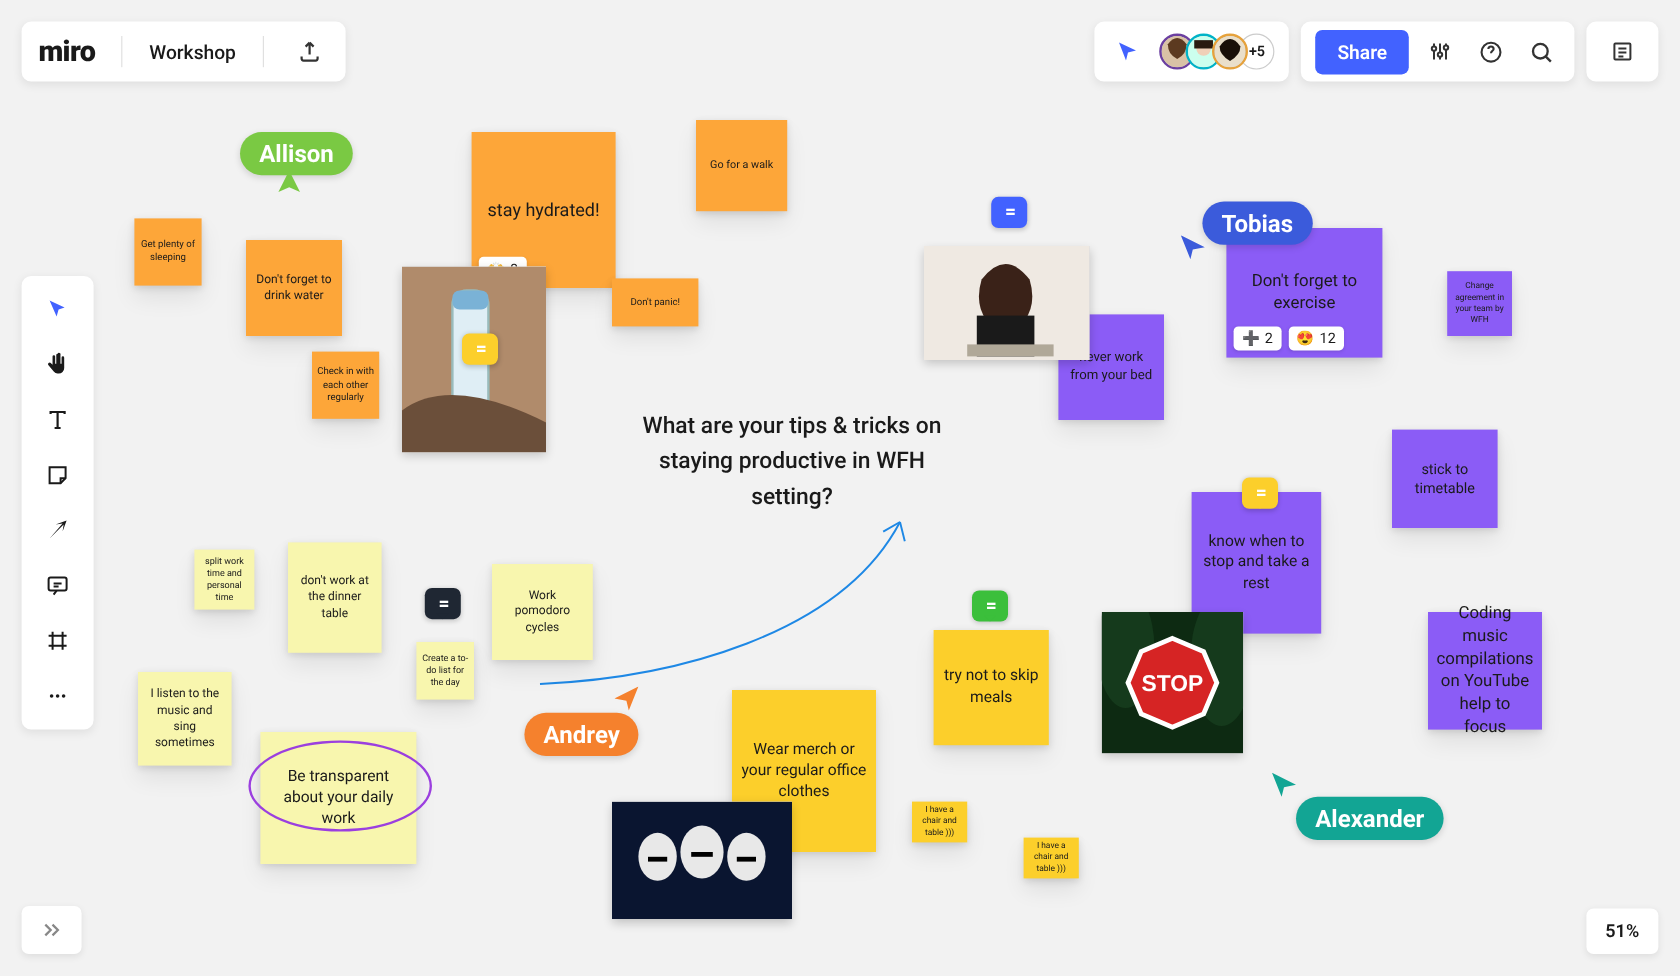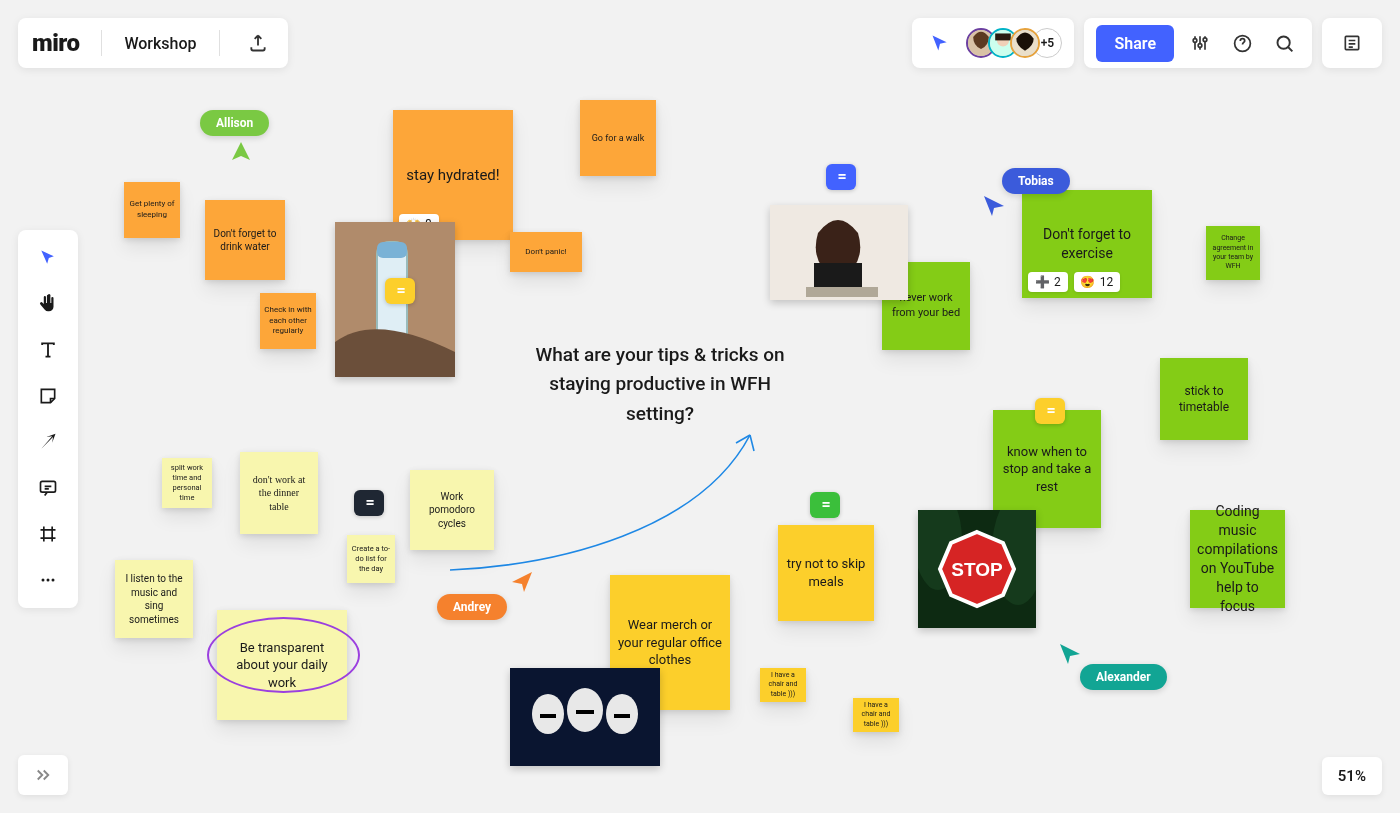--- a/index.html
+++ b/index.html
@@ -26,57 +26,57 @@
   .more-av { width:30px; height:30px; border-radius:50%; border:1px solid #ccc; background:#fff; margin-left:-8px; font-size:12px; font-weight:600; display:flex; align-items:center; justify-content:center; cursor:pointer; }
   .share-btn { background:#4262FF; color:#fff; font-weight:600; font-size:16px; padding:9px 18px; border-radius:6px; cursor:pointer; }
   
   .left-toolbar { position:absolute; left:18px; top:230px; width:60px; padding:14px 0; flex-direction:column; gap:18px; }
   .tool { width:36px; height:28px; display:flex; align-items:center; justify-content:center; cursor:pointer; color:#1a1a1a; }
   .tool.sel { color:#4262FF; }
   
   .canvas { position:absolute; inset:0; }
   .note { position:absolute; font-size:12px; line-height:1.35; text-align:center; display:flex; flex-direction:column; align-items:center; justify-content:center; padding:8px; box-shadow:0 2px 6px rgba(0,0,0,0.12), 0 10px 18px rgba(0,0,0,0.08); }
   .note.orange{ background:#FDA639; }
-  .note.teal  { background:#84cc16;align-items:center; }
+  .note.teal  { background:#8b5cf6;align-items:center; }
   .note.pale  { background:#F8F6AE; }
   .note.yellow{ background:#FCCF2B; }
   .note.sm  { width:56px;  height:56px;  font-size:8px;  padding:4px; }
   .note.md  { width:80px;  height:80px;  font-size:10px; }
   .note.lg  { width:105px; height:105px; font-size:13px; }
   .note.xl  { width:140px; height:140px; font-size:15px; }
   .note.xs  { width:46px;  height:34px;  font-size:7px;  padding:3px; }
   .reactions { position:absolute; bottom:6px; left:6px; display:flex; gap:6px; }
   .pill { background:#fff; border-radius:4px; padding:2px 7px; font-size:12px; display:flex; align-items:center; gap:4px; box-shadow:0 1px 3px rgba(0,0,0,0.12); }
   .img-card { position:absolute; box-shadow:0 3px 8px rgba(0,0,0,0.2); background:#ddd; overflow:hidden; }
   .img-card svg { width:100%; height:100%; display:block; }
   .chat { position:absolute; width:30px; height:26px; border-radius:6px; display:flex; align-items:center; justify-content:center; box-shadow:0 1px 4px rgba(0,0,0,0.2); }
   .chat.blue{ background:#4262FF; } .chat.yellow{ background:#FCCF2B; } .chat.green{ background:#3BBF3B; } .chat.dark{ background:#1F2733; }
   .chat::after { content:""; position:absolute; bottom:-5px; left:10px; border:5px solid transparent; border-top-color:inherit; }
   .chat.blue::after{border-top-color:#4262FF;} .chat.yellow::after{border-top-color:#FCCF2B;} .chat.green::after{border-top-color:#3BBF3B;} .chat.dark::after{border-top-color:#1F2733;}
   .chat span{ color:#fff; font-weight:700; font-size:16px; letter-spacing:-2px; line-height:0; }
-  .cursor-tag { position:absolute; padding:6px 16px; border-radius:18px; font-weight:700; font-size:12px; color:#fff; box-shadow:0 2px 6px rgba(0,0,0,0.15); }
+  .cursor-tag { position:absolute; padding:6px 16px; border-radius:18px; font-weight:700; font-size:20px; color:#fff; box-shadow:0 2px 6px rgba(0,0,0,0.15); }
   .cursor-ptr { position:absolute; }
   .central { position:absolute; left:530px; top:340px; width:260px; font-size:19px; font-weight:500; text-align:center; line-height:1.55; }
   .ellipse { position:absolute; border:2px solid #9B3FDF; border-radius:50%; }
   .zoom { position:absolute; right:18px; bottom:18px; background:#fff; border-radius:6px; padding:10px 16px; font-size:15px; font-weight:600; box-shadow:0 2px 6px rgba(0,0,0,0.08); }
   .expand { position:absolute; left:18px; bottom:18px; width:50px; height:40px; background:#fff; border-radius:6px; display:flex; align-items:center; justify-content:center; box-shadow:0 2px 6px rgba(0,0,0,0.08); color:#888; cursor:pointer; }
 </style>
 </head>
 <body>
 
 <div class="canvas">
 
   <svg style="position:absolute; left:440px; top:420px;" width="340" height="160">
     <path d="M10,150 C120,145 260,110 310,15" stroke="#1E88E5" stroke-width="1.6" fill="none"></path>
     <path d="M310,15 l-14,8 m14,-8 l4,16" stroke="#1E88E5" stroke-width="1.6" fill="none"></path>
   </svg>
 
   <div class="central">What are your tips &amp; tricks on staying productive in WFH setting?</div>
 
-  <div class="note orange sm" style="left:124px; top:182px;">Get plenty of sleeping</div>
+  <div class="note orange sm" style="left:112px; top:182px;">Get plenty of sleeping</div>
   <div class="note orange md" style="left:205px; top:200px;">Don't forget to drink water</div>
   <div class="note orange sm" style="left:260px; top:293px;">Check in with each other regularly</div>
   <div class="note orange xl" style="left:393px; top:110px; width:120px; height:130px;">
     <span>stay hydrated!</span>
     <div class="reactions">
       <div class="pill">
           <span>🙌</span>
           <span>8</span>
         </div>
     </div>
@@ -89,21 +89,21 @@
         <rect x="42" y="20" width="30" height="120" rx="12" fill="#dfeef5" stroke="#9bb" stroke-width="2"></rect>
         <rect x="42" y="20" width="30" height="16" rx="6" fill="#7ab2d6"></rect>
         <path d="M0,120 q40,-30 120,10 v25 h-120z" fill="#6b4f3a"></path>
       </svg>
   </div>
   <div class="chat yellow" style="left:385px; top:278px;">
       <span>=</span>
     </div>
 
   <div class="note pale sm" style="left:162px; top:458px; width:50px; height:50px; font-size:7.5px;">split work time and personal time</div>
-  <div class="note pale md" style="left:240px; top:452px; width:78px; height:82px;font-family:Liberation Serif, serif;">don't work at the dinner table</div>
+  <div class="note pale md" style="left:240px; top:452px; width:78px; height:92px;">don't work at the dinner table</div>
   <div class="note pale sm" style="left:347px; top:535px; width:48px; height:48px; font-size:7.5px;">Create a to-do list for the day</div>
   <div class="note pale md" style="left:410px; top:470px; width:84px; height:80px;">Work pomodoro cycles</div>
   <div class="note pale md" style="left:115px; top:560px; width:78px; height:78px; font-size:10px;">I listen to the music and sing sometimes</div>
   <div class="note pale lg" style="left:217px; top:610px; width:130px; height:110px; font-size:13px;">Be transparent about your daily work</div>
   <div class="ellipse" style="left:207px; top:617px; width:153px; height:76px;"></div>
   <div class="chat dark" style="left:354px; top:490px;">
       <span>=</span>
     </div>
 
   <div class="note yellow lg" style="left:610px; top:575px; width:120px; height:135px; font-size:13px;">

